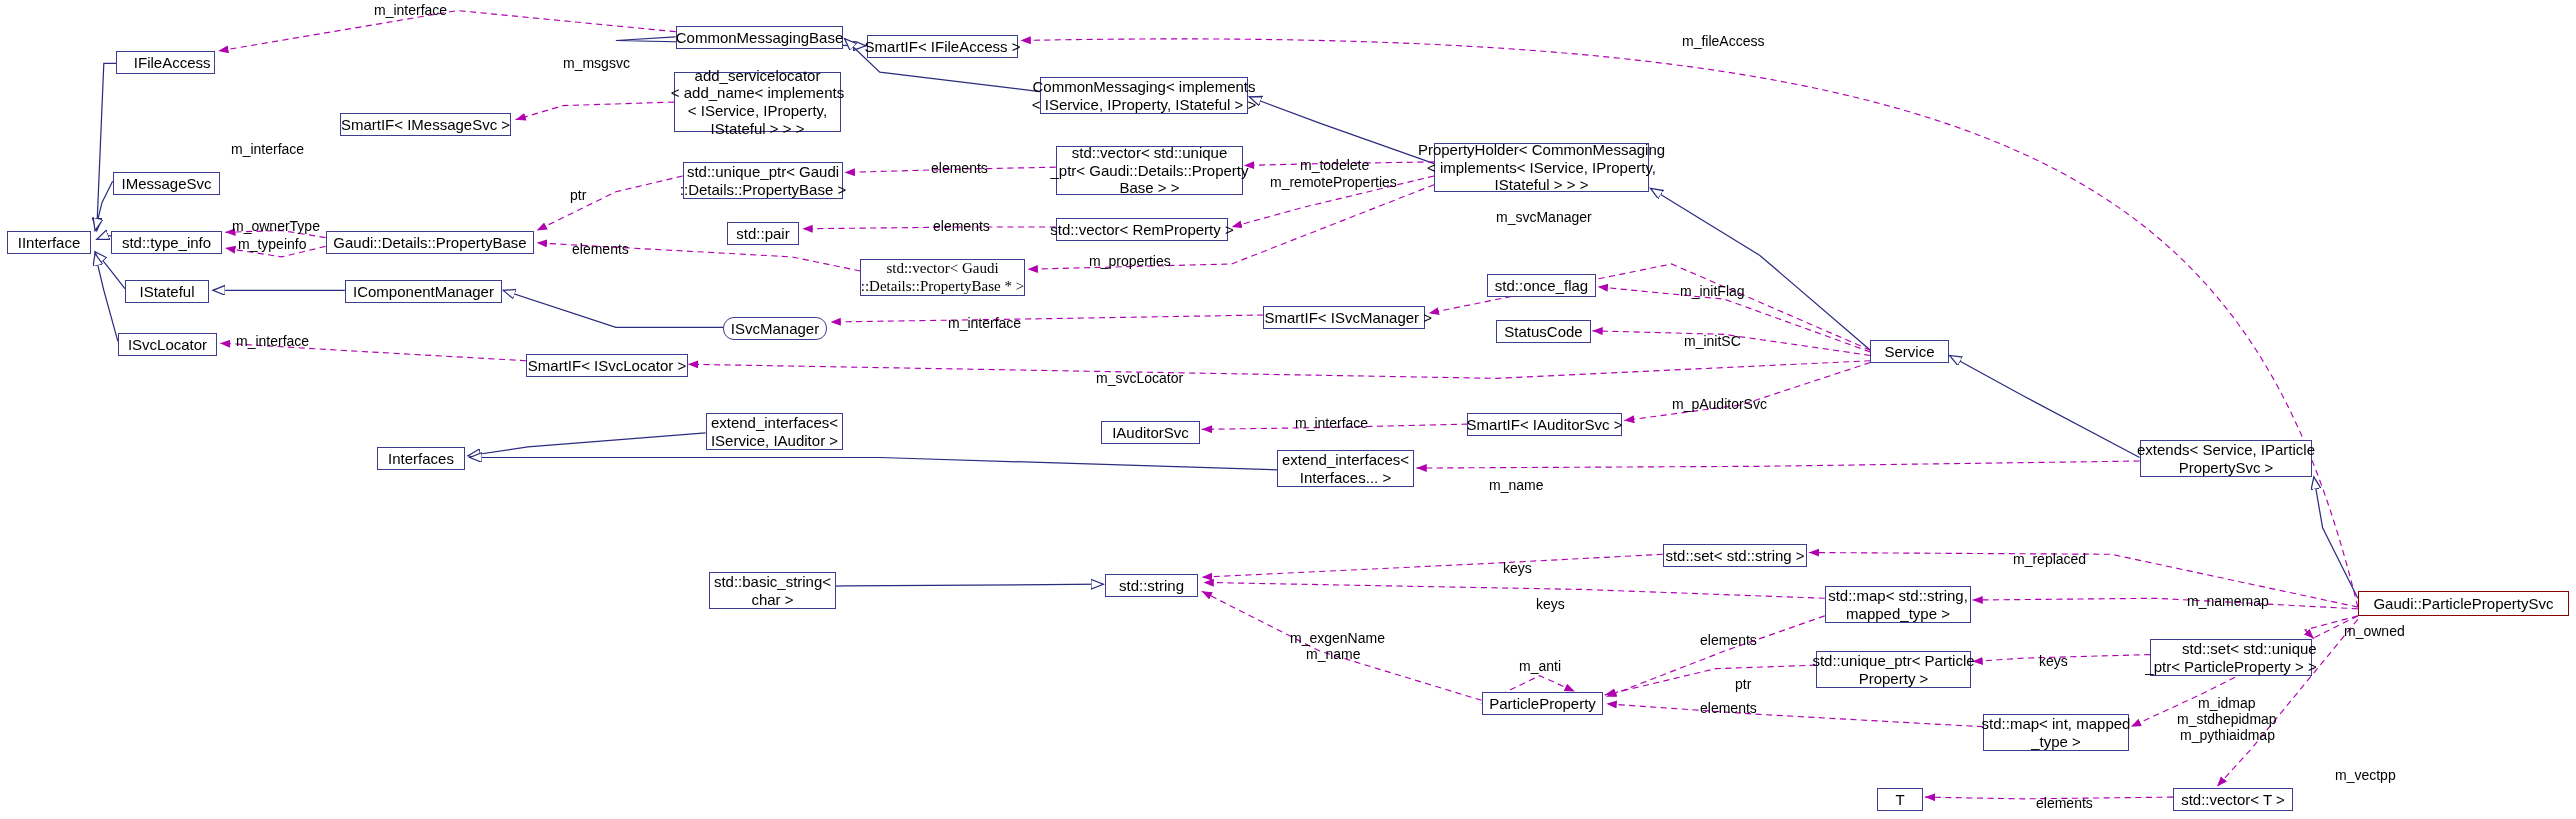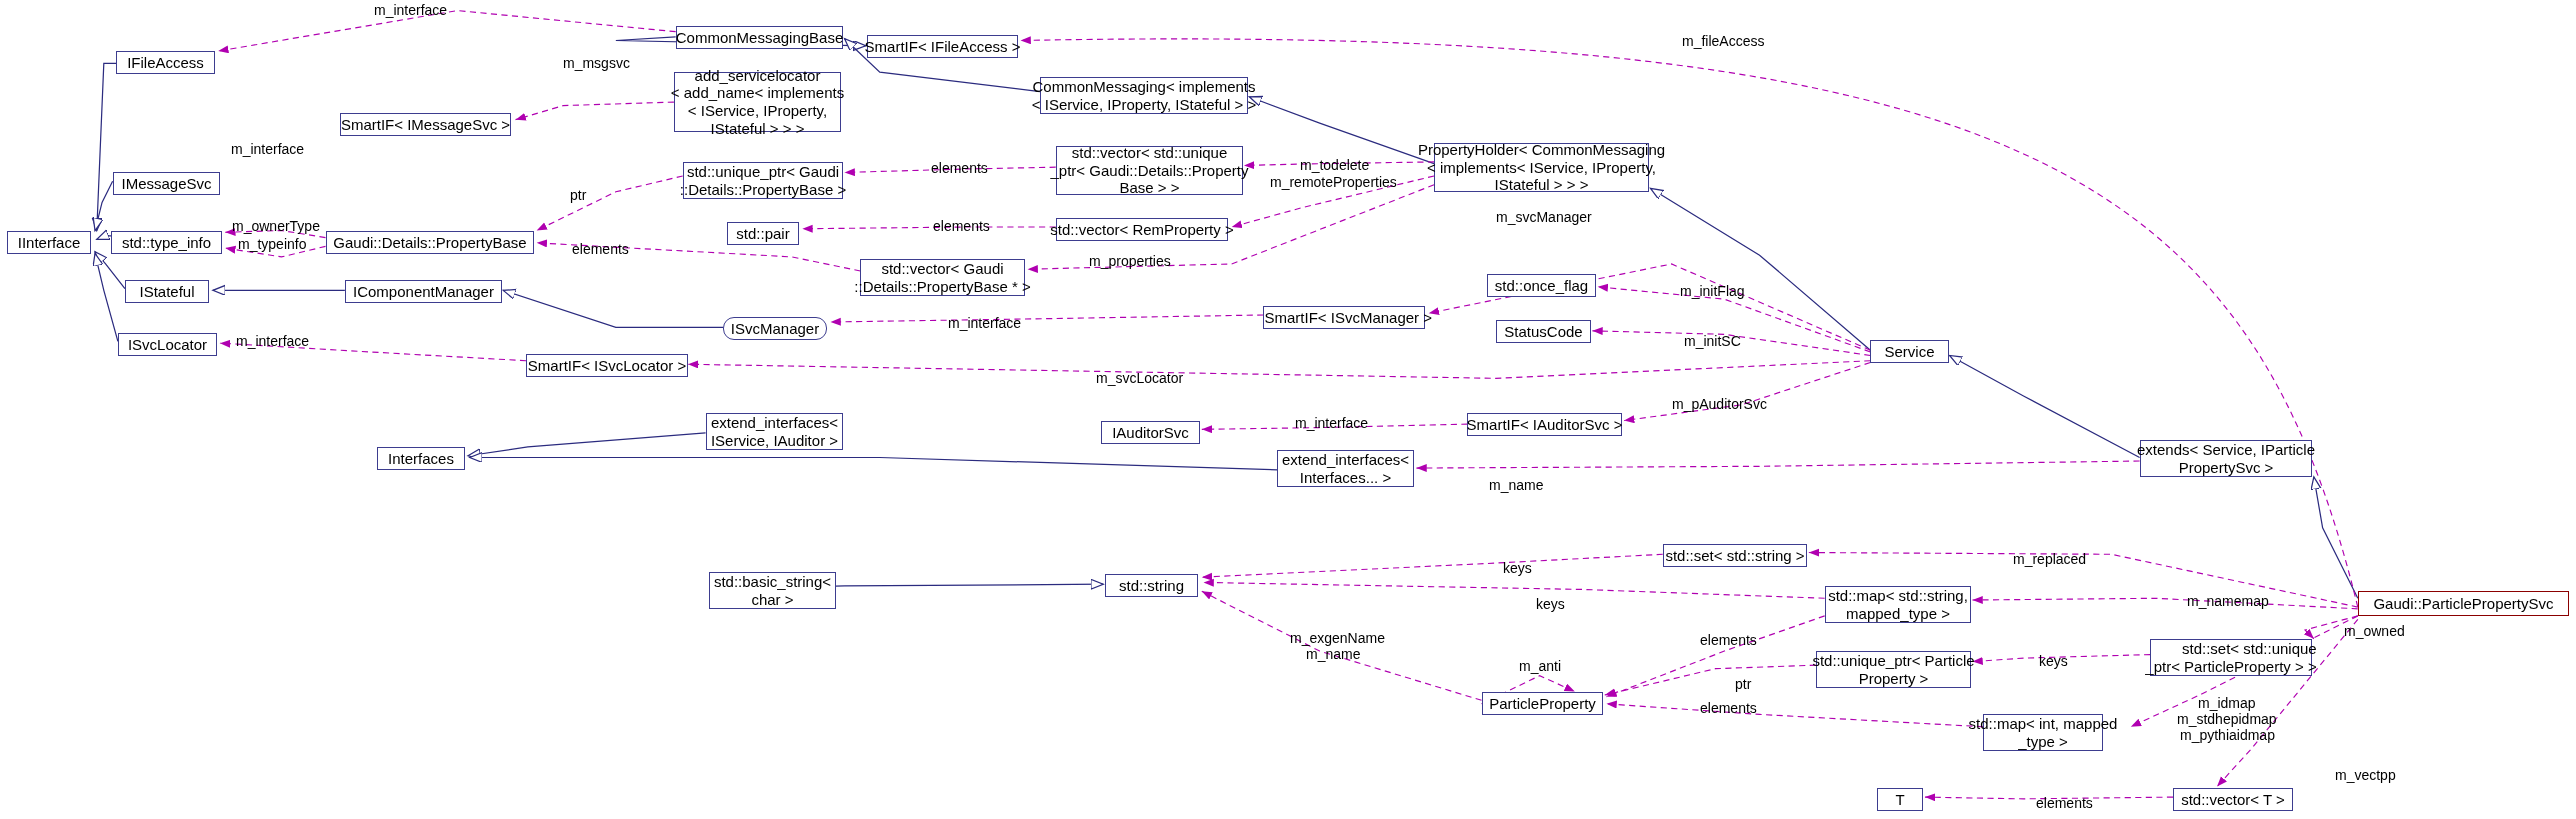--- a/index.html
+++ b/index.html
@@ -82,39 +82,39 @@
       <path d="M2444,744 L2300,748 L2242,752"></path>
       <path d="M1684,800 L1750,768 L1790,786"></path>
       <path d="M2254,826 L2000,812 L1826,800"></path>
       <path d="M2680,700 L2500,790 L2422,826"></path>
       <path d="M2680,704 L2560,850 L2520,894"></path>
       <path d="M2470,906 L2300,908 L2188,906"></path>
     </g>
   </svg>
 
   <div class="node" style="left:7px;top:231px;width:84px;height:23px;"><span>IInterface</span></div>
-  <div class="node" style="left:116px;top:51px;width:99px;height:23px;"><span>IFileAccess</span></div>
+  <div class="node" style="left:116px;top:51px;width:99px;height:23px;justify-content:flex-end;"><span>IFileAccess</span></div>
   <div class="node" style="left:113px;top:172px;width:107px;height:23px;"><span>IMessageSvc</span></div>
   <div class="node" style="left:111px;top:231px;width:111px;height:23px;"><span>std::type_info</span></div>
   <div class="node" style="left:125px;top:280px;width:84px;height:23px;"><span>IStateful</span></div>
   <div class="node" style="left:118px;top:333px;width:99px;height:23px;"><span>ISvcLocator</span></div>
   <div class="node" style="left:340px;top:113px;width:171px;height:23px;"><span>SmartIF&lt; IMessageSvc &gt;</span></div>
   <div class="node" style="left:326px;top:231px;width:208px;height:23px;"><span>Gaudi::Details::PropertyBase</span></div>
   <div class="node" style="left:345px;top:280px;width:157px;height:23px;"><span>IComponentManager</span></div>
   <div class="node" style="left:526px;top:354px;width:162px;height:23px;"><span>SmartIF&lt; ISvcLocator &gt;</span></div>
   <div class="node" style="left:377px;top:447px;width:88px;height:23px;"><span>Interfaces</span></div>
   <div class="node" style="left:676px;top:26px;width:167px;height:23px;"><span>CommonMessagingBase</span></div>
   <div class="node" style="left:674px;top:72px;width:167px;height:60px;"><span>add_servicelocator
 &lt; add_name&lt; implements
 &lt; IService, IProperty,
 IStateful &gt; &gt; &gt;</span></div>
   <div class="node" style="left:683px;top:162px;width:160px;height:37px;"><span>std::unique_ptr&lt; Gaudi
 ::Details::PropertyBase &gt;</span></div>
   <div class="node" style="left:727px;top:222px;width:72px;height:23px;"><span>std::pair</span></div>
-  <div class="node" style="left:860px;top:259px;width:165px;height:37px;"><span>std::vector&lt; Gaudi
+  <div class="node" style="left:860px;top:259px;width:165px;height:37px;font-family:Liberation Serif, serif;"><span>std::vector&lt; Gaudi
 ::Details::PropertyBase * &gt;</span></div>
   <div class="node" style="left:723px;top:317px;width:104px;height:23px;border-radius:11px;"><span>ISvcManager</span></div>
   <div class="node" style="left:709px;top:572px;width:127px;height:37px;"><span>std::basic_string&lt;
 char &gt;</span></div>
   <div class="node" style="left:706px;top:413px;width:137px;height:37px;"><span>extend_interfaces&lt;
 IService, IAuditor &gt;</span></div>
   <div class="node" style="left:1101px;top:421px;width:99px;height:23px;"><span>IAuditorSvc</span></div>
   <div class="node" style="left:1277px;top:450px;width:137px;height:37px;"><span>extend_interfaces&lt;
 Interfaces... &gt;</span></div>
   <div class="node" style="left:1040px;top:77px;width:208px;height:37px;"><span>CommonMessaging&lt; implements
@@ -135,21 +135,21 @@
   <div class="node" style="left:2140px;top:440px;width:172px;height:37px;"><span>extends&lt; Service, IParticle
 PropertySvc &gt;</span></div>
   <div class="node" style="left:1105px;top:574px;width:93px;height:23px;"><span>std::string</span></div>
   <div class="node" style="left:1663px;top:544px;width:144px;height:23px;"><span>std::set&lt; std::string &gt;</span></div>
   <div class="node" style="left:1825px;top:586px;width:146px;height:37px;"><span>std::map&lt; std::string,
 mapped_type &gt;</span></div>
   <div class="node" style="left:1816px;top:651px;width:155px;height:37px;"><span>std::unique_ptr&lt; Particle
 Property &gt;</span></div>
   <div class="node" style="left:2150px;top:639px;width:162px;height:37px;text-align:right;"><span>std::set&lt; std::unique
 _ptr&lt; ParticleProperty &gt; &gt;</span></div>
-  <div class="node" style="left:1983px;top:714px;width:120px;height:37px;"><span>std::map&lt; int, mapped
+  <div class="node" style="left:1983px;top:714px;width:146px;height:37px;"><span>std::map&lt; int, mapped
 _type &gt;</span></div>
   <div class="node" style="left:1482px;top:692px;width:121px;height:23px;"><span>ParticleProperty</span></div>
   <div class="node" style="left:1877px;top:788px;width:46px;height:23px;"><span>T</span></div>
   <div class="node" style="left:2173px;top:788px;width:120px;height:23px;"><span>std::vector&lt; T &gt;</span></div>
   <div class="node hl" style="left:2358px;top:591px;width:211px;height:25px;"><span>Gaudi::ParticlePropertySvc</span></div>
 
   <div class="edgelabel" style="left:374px;top:1.8px;">m_interface</div>
   <div class="edgelabel" style="left:563px;top:55px;">m_msgsvc</div>
   <div class="edgelabel" style="left:231px;top:141px;">m_interface</div>
   <div class="edgelabel" style="left:1682px;top:33px;">m_fileAccess</div>

